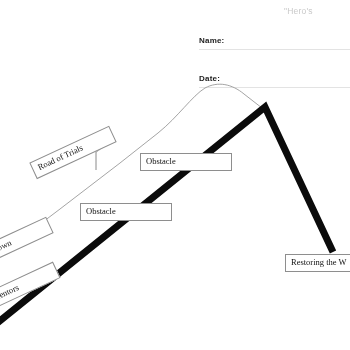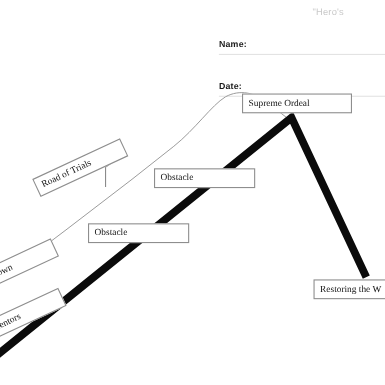--- a/index.html
+++ b/index.html
@@ -132,21 +132,20 @@
     <path class="arc-thin" d="M -18,268 L 60,209 L 120,163 L 158,133
              C 178,117 192,96 205,88
              C 218,81 232,84 244,94
              L 262,108"></path>
 
     <path class="leader" d="M 96,152 L 96,170 M 96,152 L 108,144"></path>
 
     <path class="arc-thick" d="M -24,340 L 265,107 L 333,252"></path>
   </svg>
 
-  <div class="label-box" id="box-supreme-ordeal">Supreme Ordeal</div>
 
   <div class="label-box" id="box-obstacle-upper">Obstacle</div>
 
   <div class="label-box" id="box-obstacle-lower">Obstacle</div>
 
   <div class="label-box" id="box-restoring-world">Restoring the W</div>
 
   <div class="label-box tilted" id="box-road-of-trials">Road of Trials</div>
 
   <div class="label-box tilted" id="box-into-unknown">e Unknown</div>

